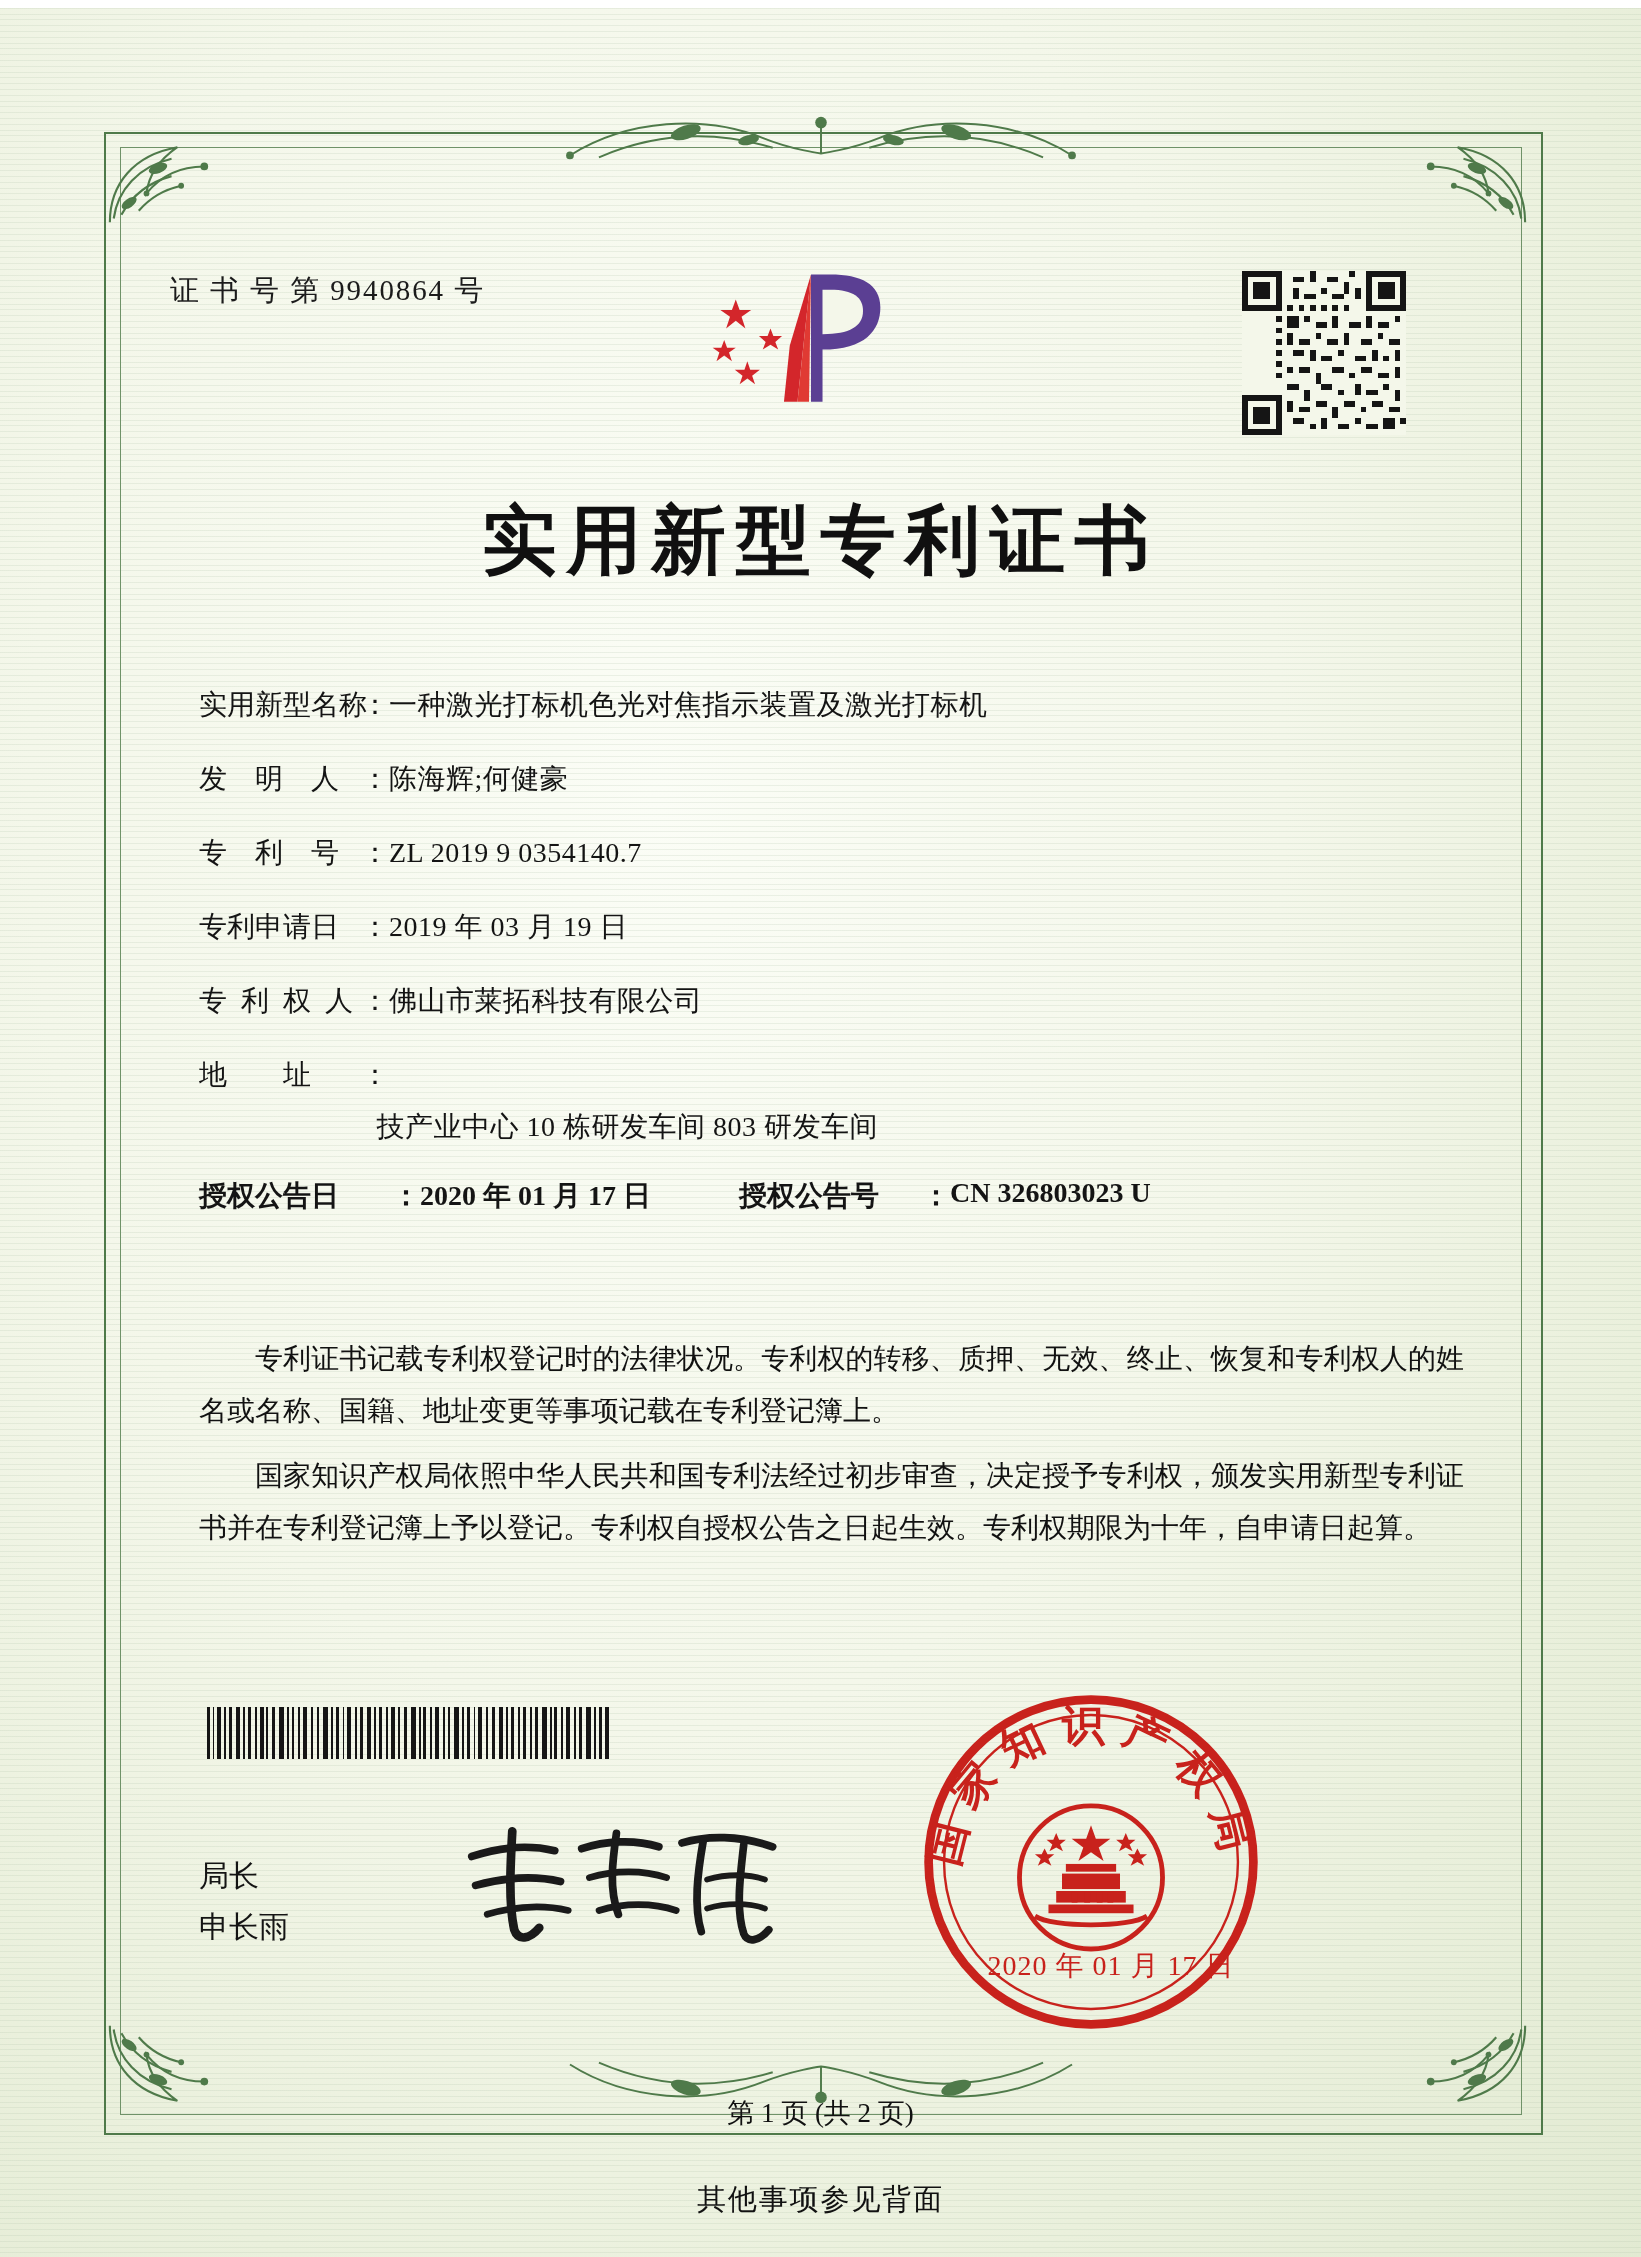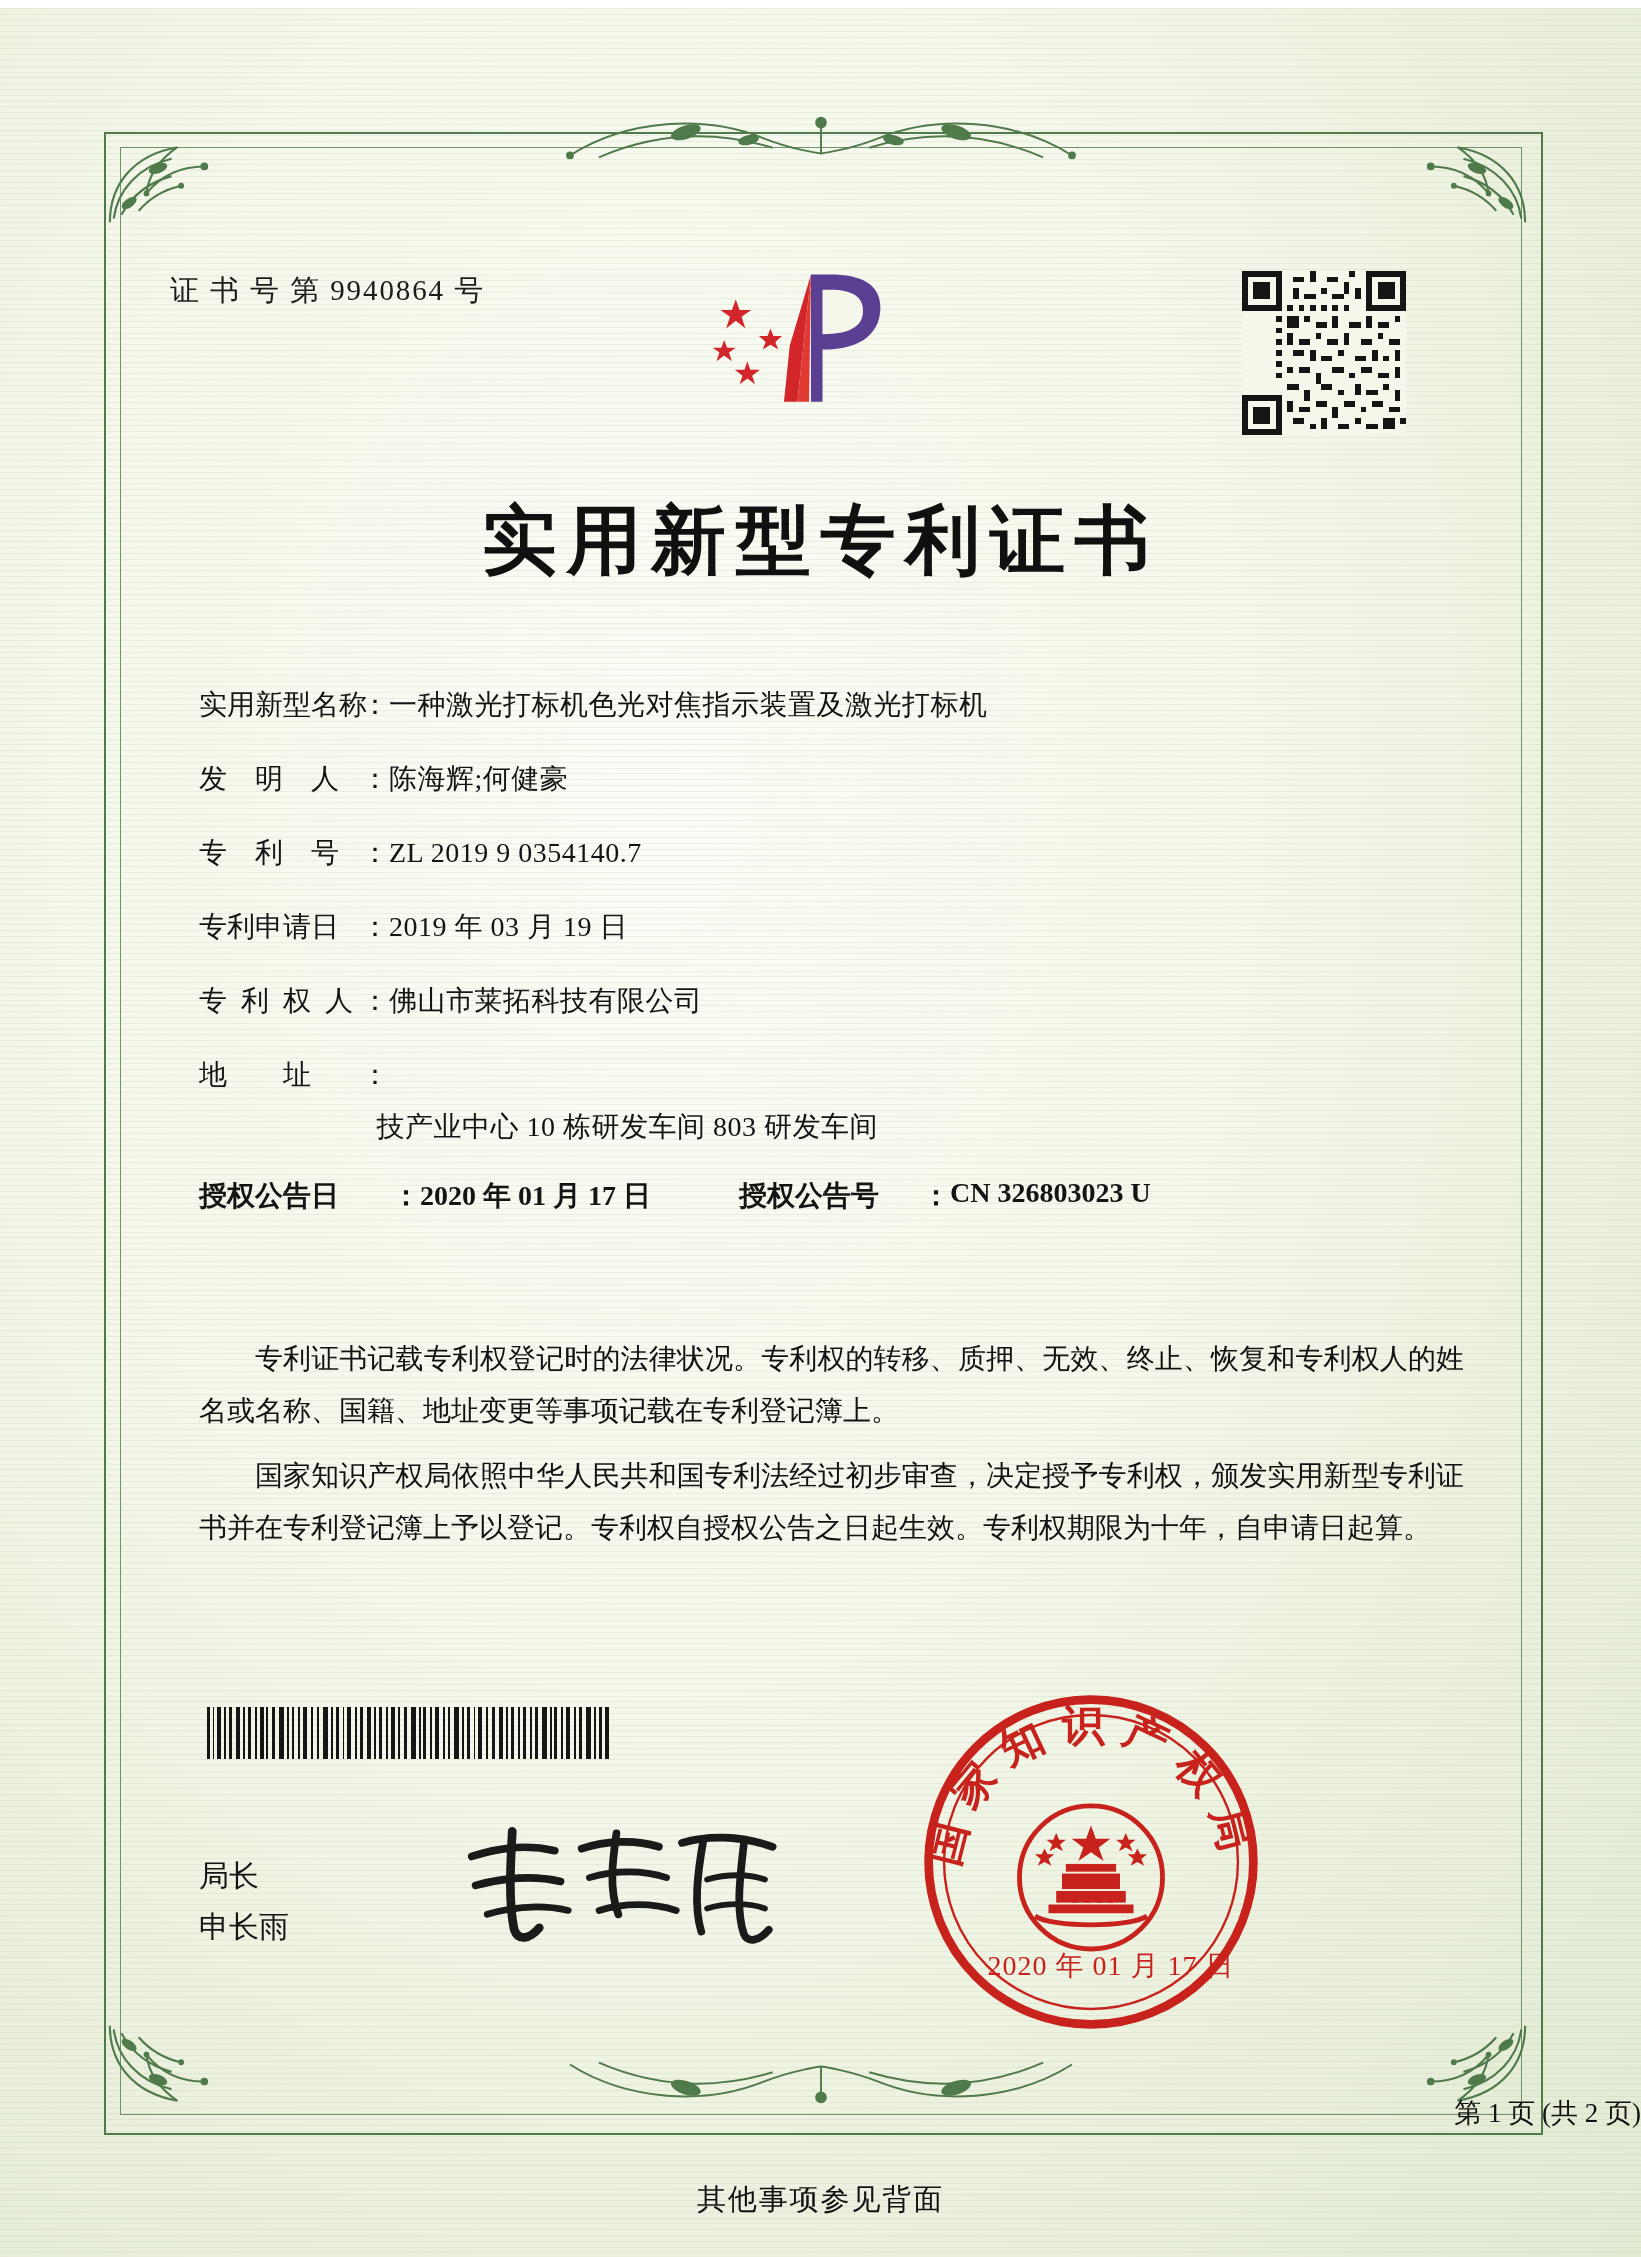--- a/index.html
+++ b/index.html
@@ -122,21 +122,21 @@
   }
   .seal svg{width:100%;height:100%;display:block;}
   .seal-date{
     position:absolute;left:966px;top:1939px;width:290px;text-align:center;
     font-size:28px;color:#c8221c;font-family:"Liberation Serif", serif;
     letter-spacing:1px;
   }
 
   
   .page-no{
-    position:absolute;left:0;top:2087px;width:1641px;text-align:right;
+    position:absolute;left:0;top:2087px;width:1641px;text-align:center;
     font-size:27px;color:#111;font-family:"Liberation Serif", serif;
   }
   .back-note{
     position:absolute;left:0;top:2172px;width:1641px;text-align:center;
     font-size:29px;color:#111;font-family:"DejaVu Serif", serif;
     letter-spacing:1.9px;
   }
 </style>
 </head>
 <body>

